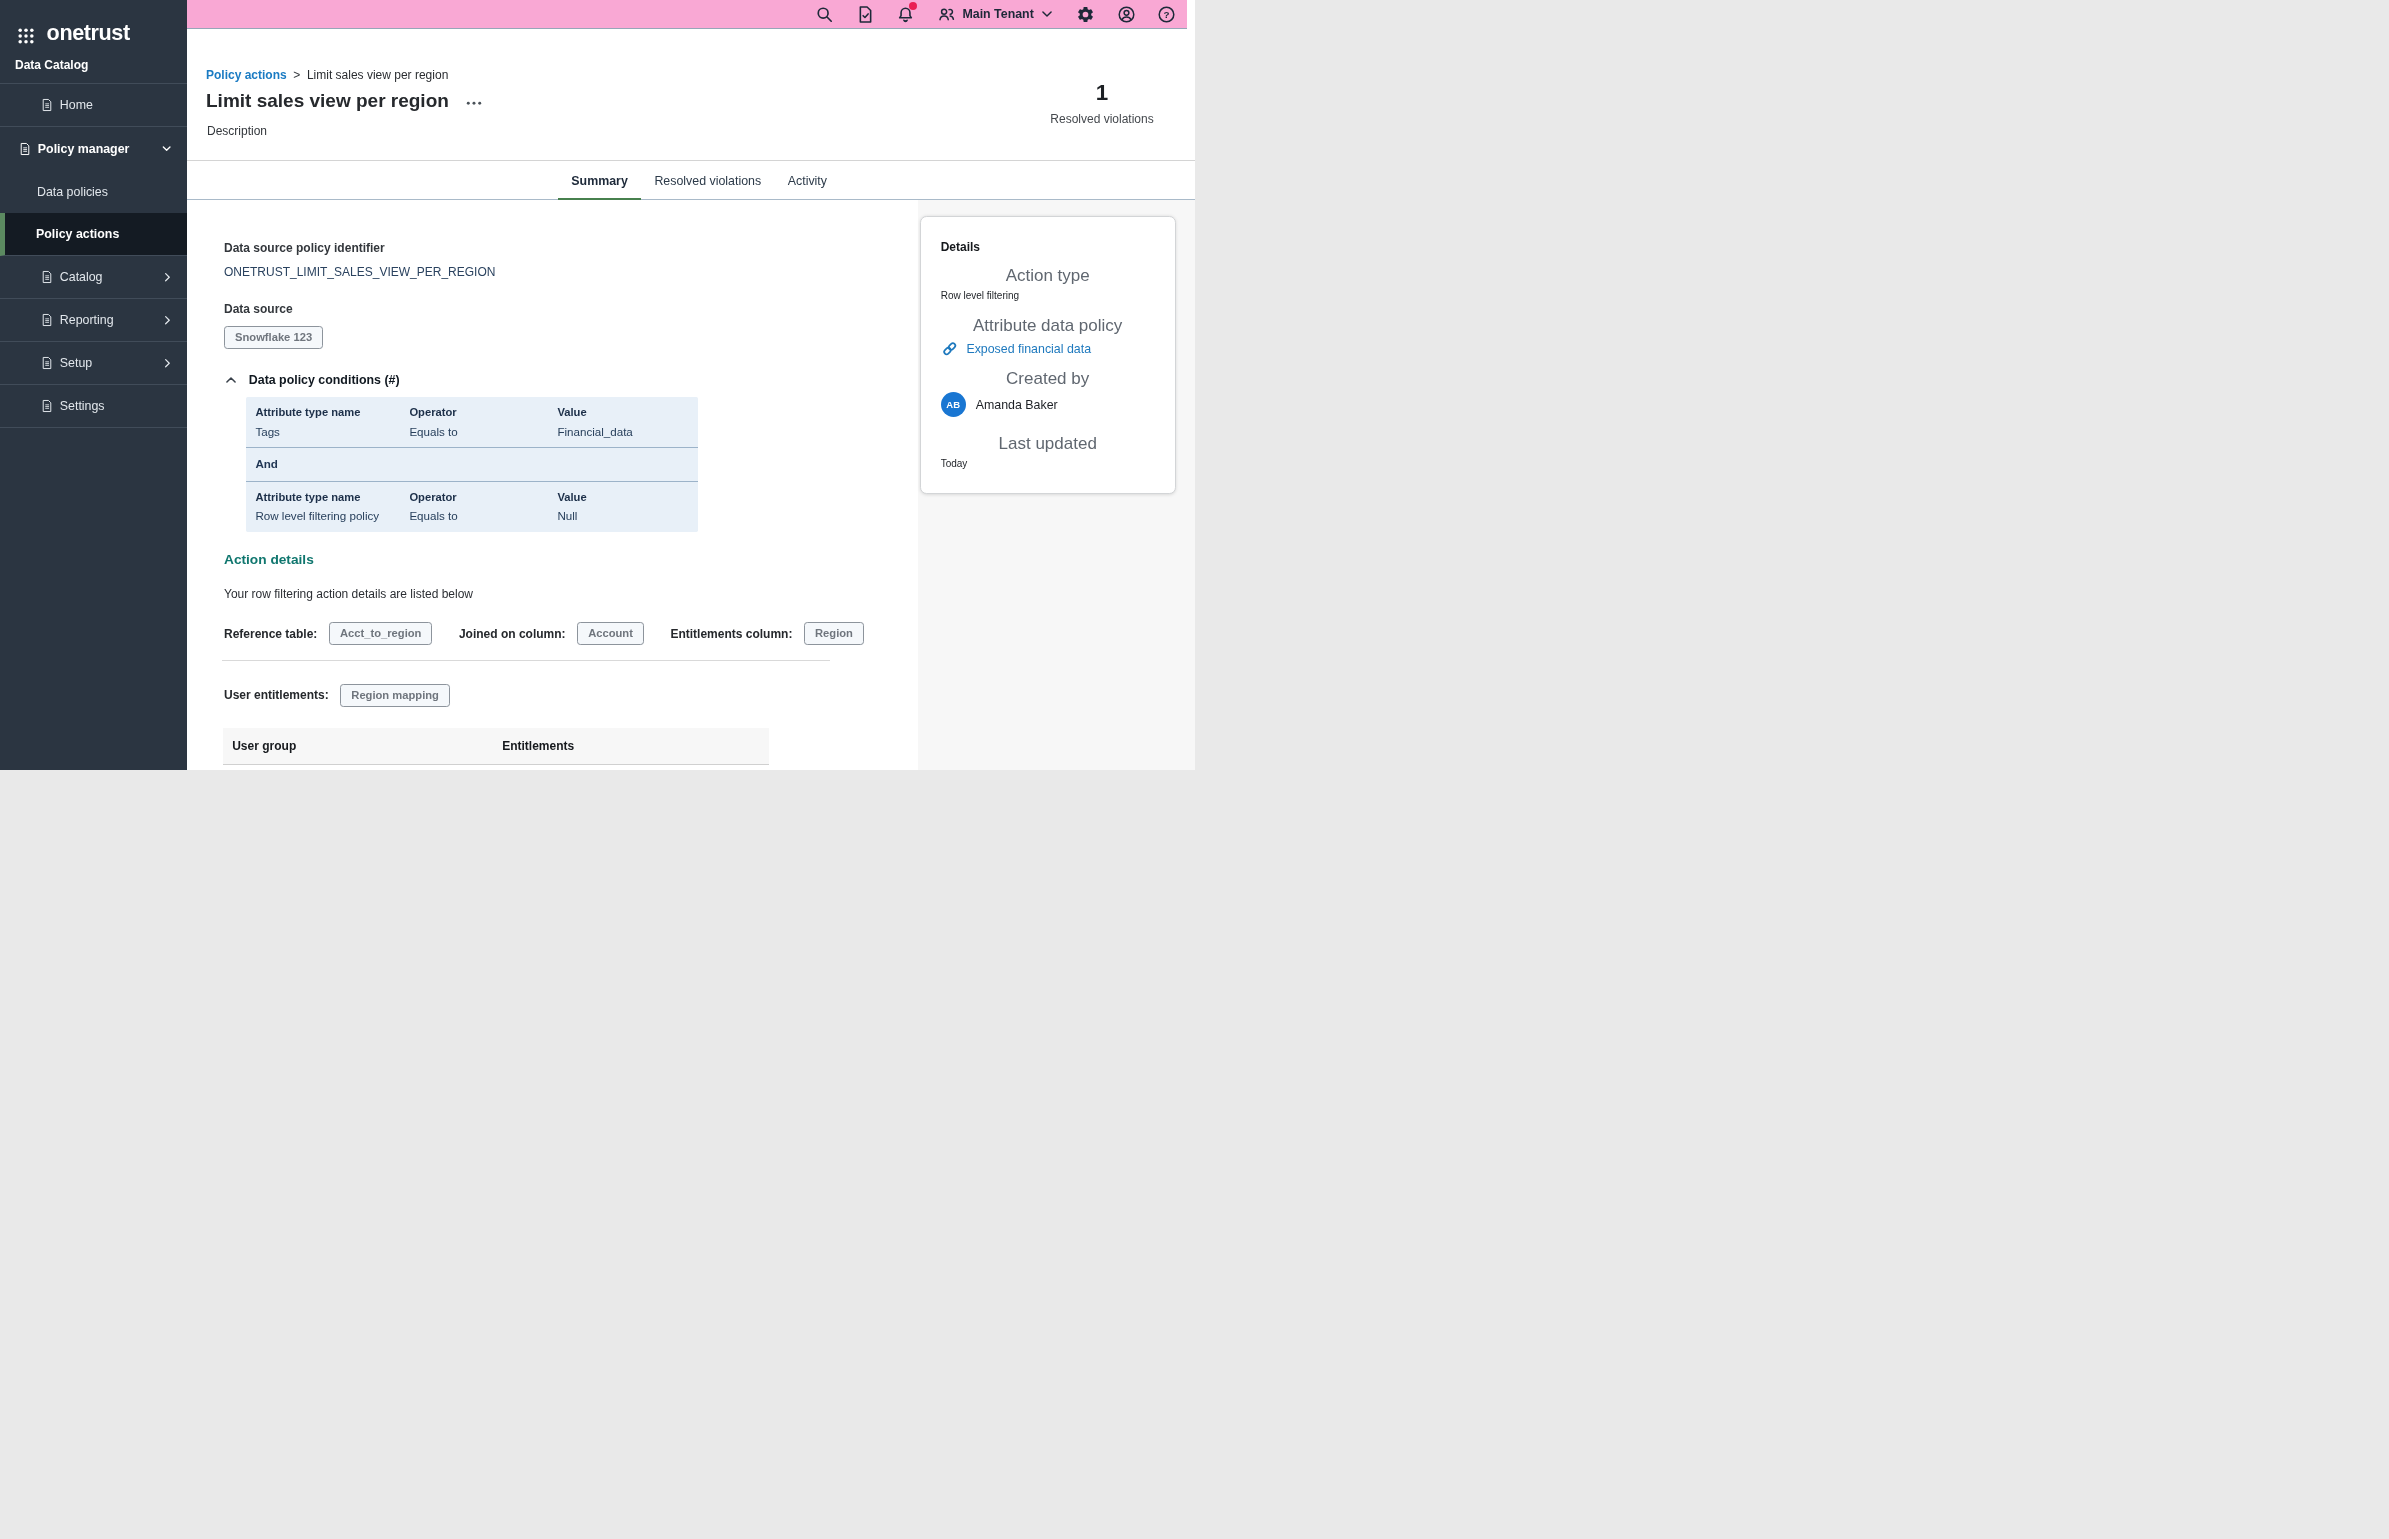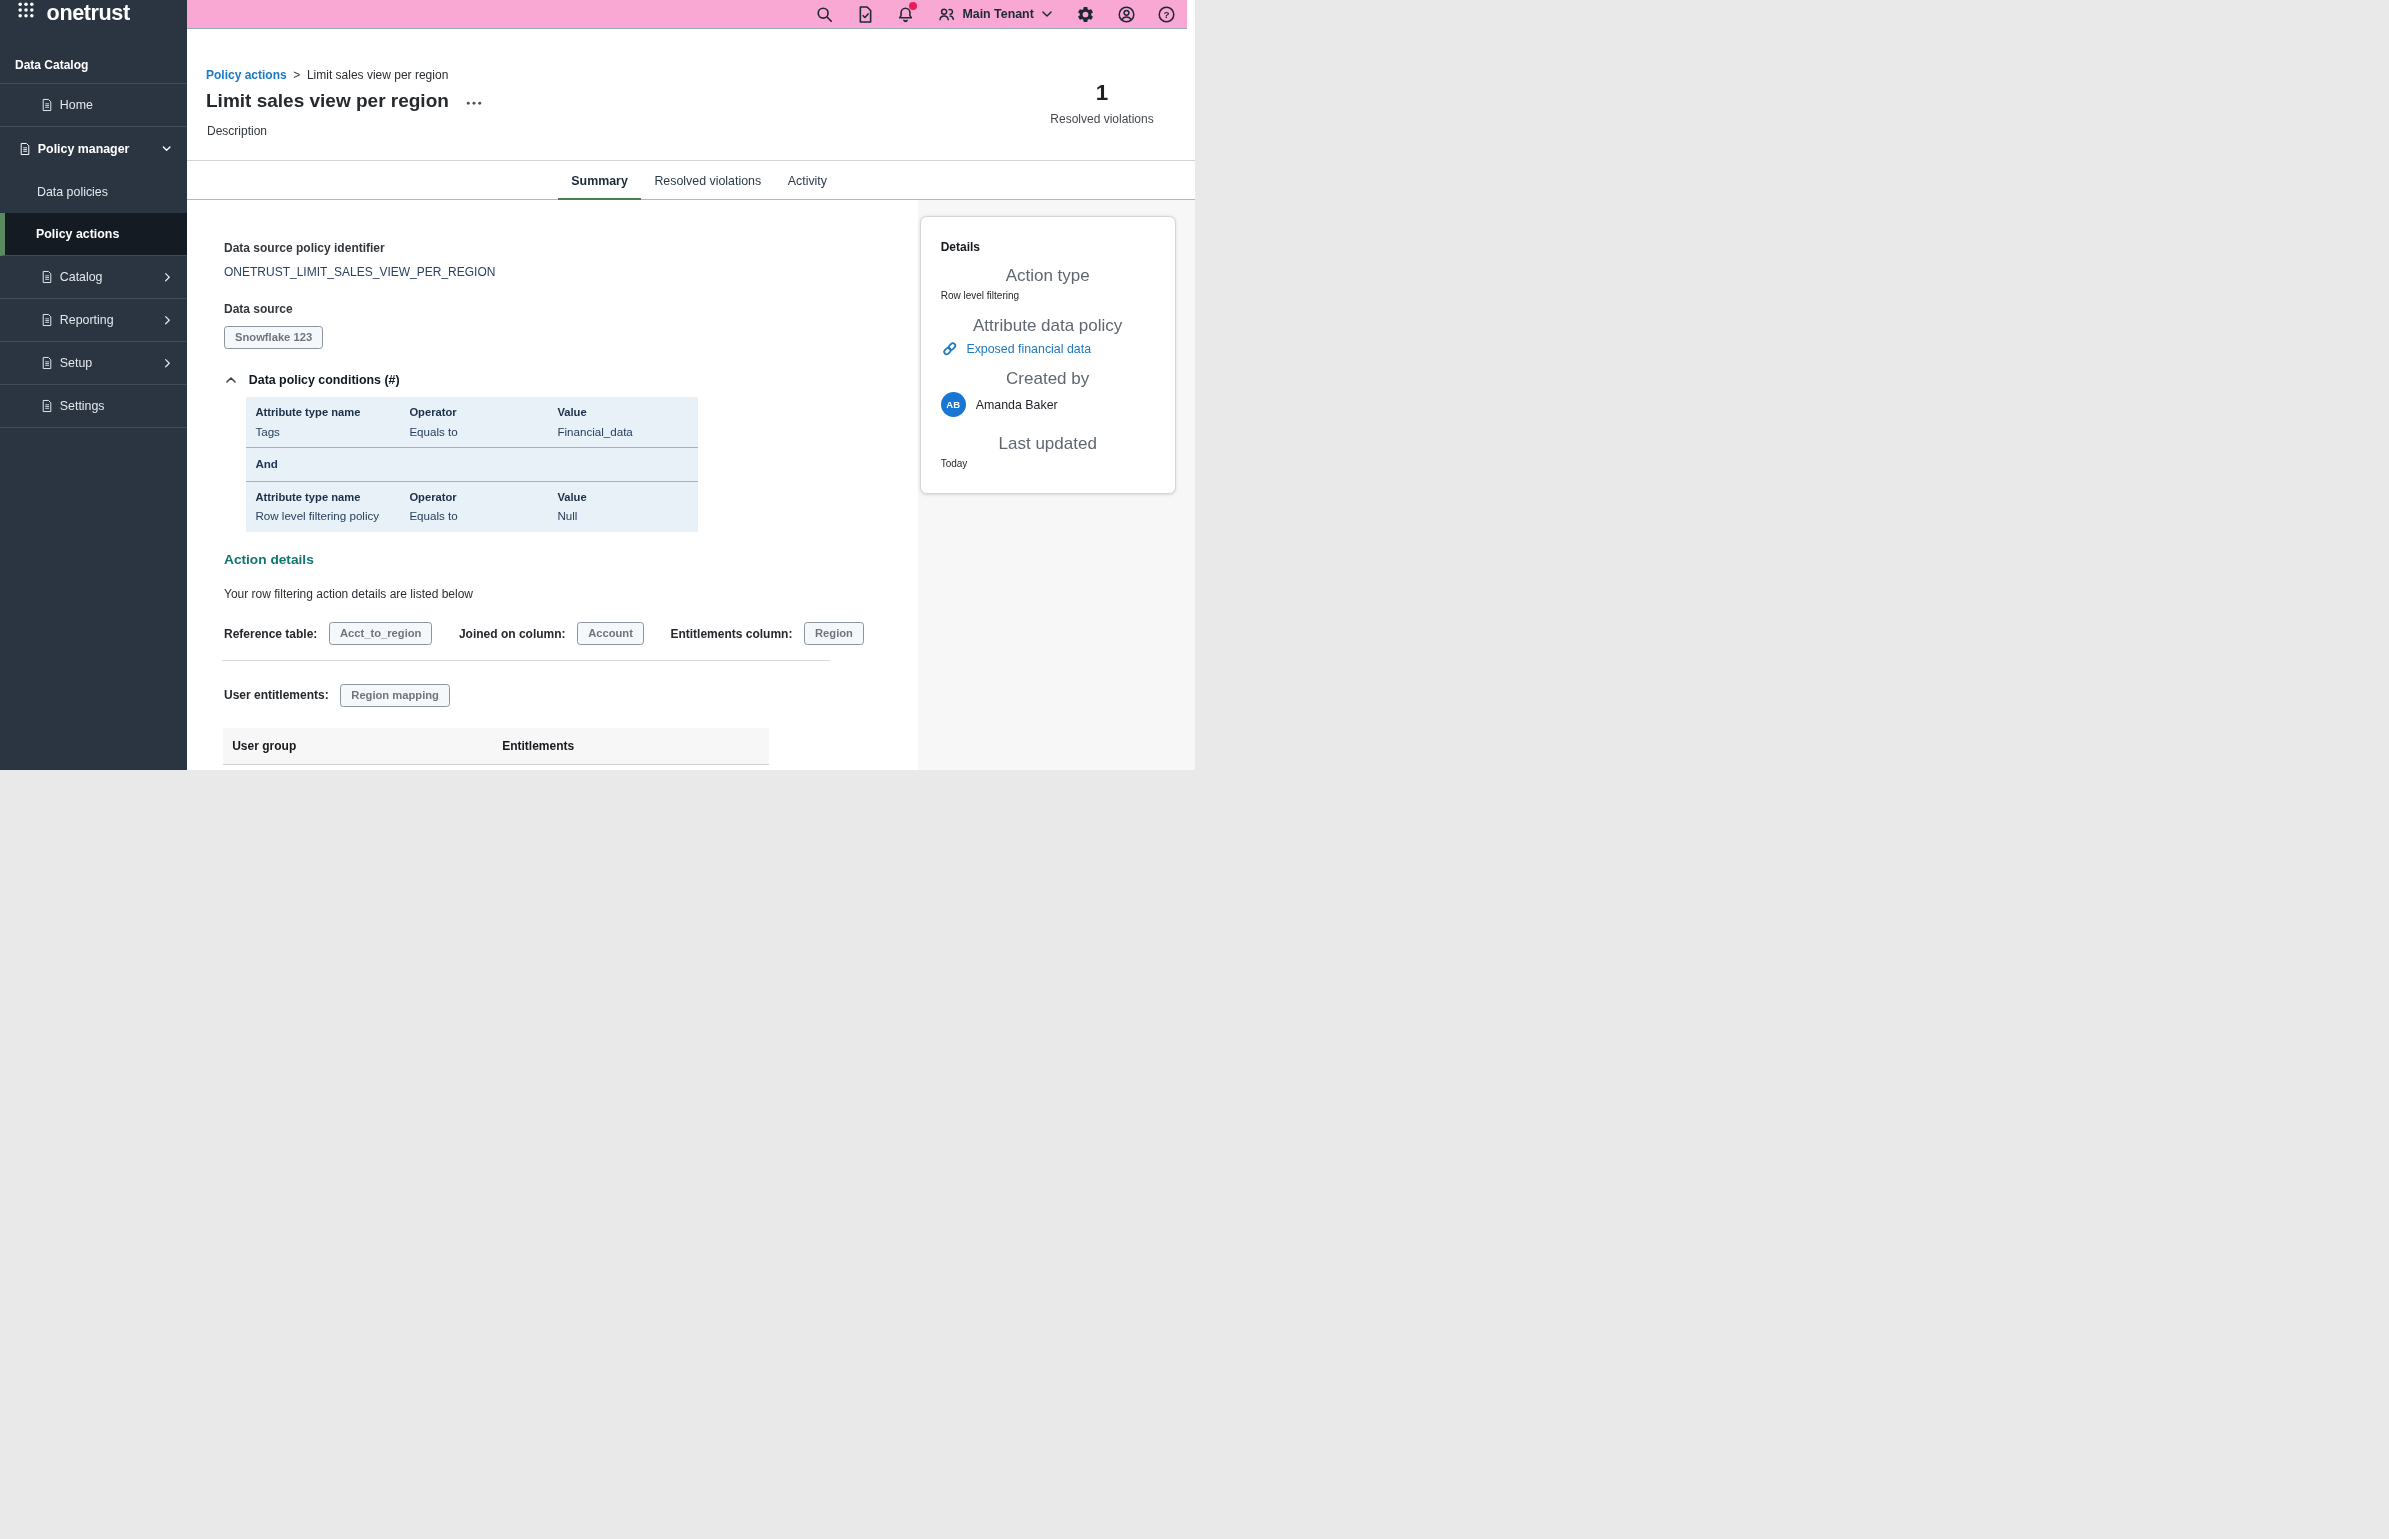--- a/index.html
+++ b/index.html
@@ -2,21 +2,21 @@
 <html style="font-size:13.3px"><head>
 <meta charset="utf-8">
 <style>
   * { margin:0; padding:0; box-sizing:border-box; }
   html,body { background:#e9e9e9; }
   body { font-family:"Liberation Sans", sans-serif; }
   .app { position:relative; width:1195px; height:770px; background:#fff; overflow:hidden; }
 
   
   .sidebar { position:absolute; left:0; top:0; width:187px; height:770px; background:#2b3541; z-index:5; }
-  .brand { height:46px; display:flex; align-items:flex-start; padding-left:15.8px; gap:10.8px; }
+  .brand { height:46px; display:flex; align-items:flex-end; padding-left:15.8px; gap:10.8px; }
   .brand .logo { color:#fff; font-size:21.6px; font-weight:600; letter-spacing:-0.4px; }
   .side-title { height:38px; display:flex; align-items:center; padding-left:15px;
                 color:#fff; font-size:12px; font-weight:700; border-bottom:0.8px solid #414c59; }
   .nav-item { height:43px; display:flex; align-items:center; padding:0 13.3px 0 18px; gap:5.8px;
               color:#e2e7ec; font-size:12.4px; cursor:pointer; }
   .nav-item.bordered { border-bottom:0.8px solid #414c59;padding-left:40px; }
   .nav-item.bold { font-weight:700; color:#fff; }
   .nav-item .spacer { margin-left:auto; }
   .nav-item.sub { padding-left:37px; }
   .nav-item.active { background:#141b23; border-left:5.8px solid #5b8a60; padding-left:31px;

